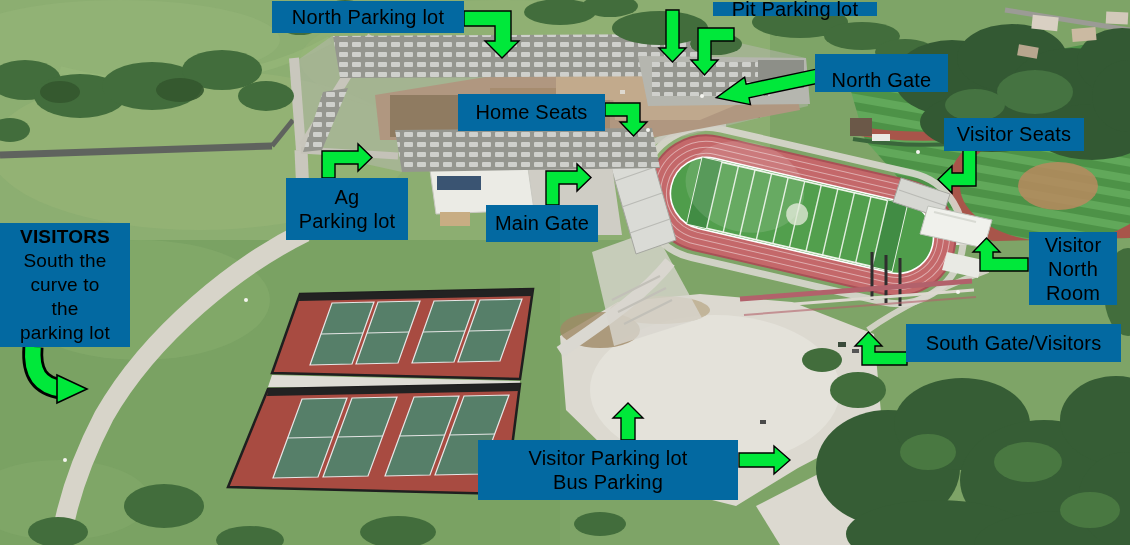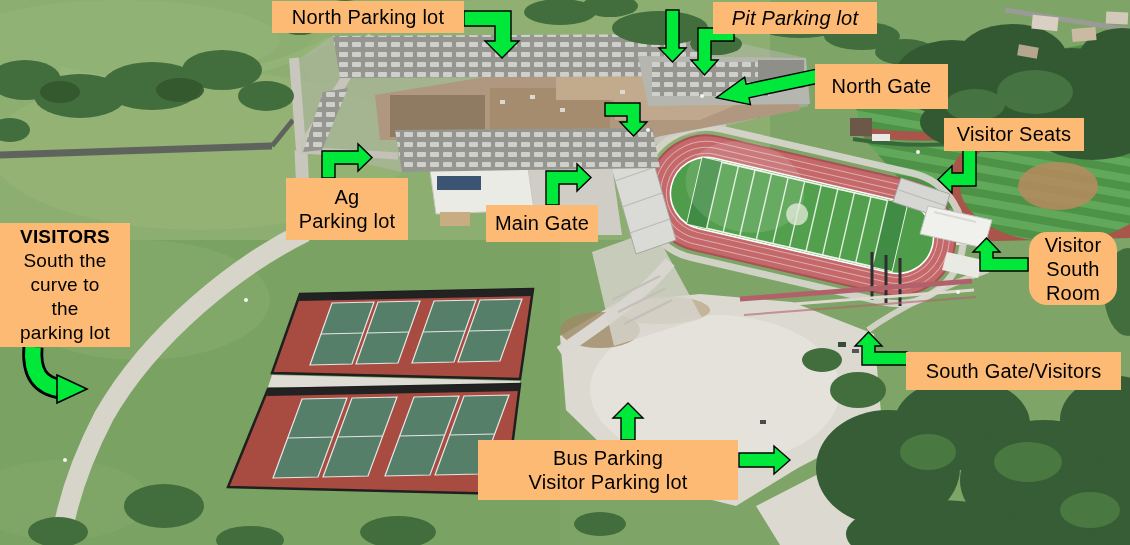--- a/index.html
+++ b/index.html
@@ -1,31 +1,31 @@
 <!DOCTYPE html>
 <html><head>
 <meta charset="utf-8">
 <style>
   html,body{margin:0;padding:0;background:#fff;font-family:"Liberation Sans",sans-serif;}
   .scene{position:relative;width:1130px;height:545px;overflow:hidden;background:#7ea467;}
   .scene svg{position:absolute;left:0;top:0;}
-  .lbl{position:absolute;background:#fdba74;color:#000;display:flex;flex-direction:column;
+  .lbl{position:absolute;background:#0369a1;color:#000;display:flex;flex-direction:column;
        align-items:center;justify-content:center;text-align:center;font-size:20px;
        line-height:1.22;letter-spacing:.2px;z-index:30;}
   .lbl .bold{font-weight:bold;}
   #lbl-north-parking{left:272px;top:1px;width:192px;height:32px;}
-  #lbl-pit-parking{left:713px;top:2px;width:164px;height:32px;font-style:italic;}
-  #lbl-north-gate{left:815px;top:64px;width:133px;height:45px;}
+  #lbl-pit-parking{left:713px;top:2px;width:164px;height:14px;}
+  #lbl-north-gate{left:815px;top:54px;width:133px;height:38px;justify-content:flex-end;}
   #lbl-home-seats{left:458px;top:94px;width:147px;height:37px;}
   #lbl-visitor-seats{left:944px;top:118px;width:140px;height:33px;}
   #lbl-ag-parking{left:270px;top:178px;width:122px;height:62px;margin-left:16px;}
   #lbl-main-gate{left:486px;top:205px;width:112px;height:37px;}
-  #lbl-visitor-locker{left:1029px;top:232px;width:88px;height:73px;line-height:24px;border-radius:18px;}
+  #lbl-visitor-locker{left:1029px;top:232px;width:88px;height:73px;line-height:24px;}
   #lbl-visitors-note{left:0;top:223px;width:130px;height:124px;font-size:19px;line-height:24px;}
-  #lbl-south-gate{left:906px;top:352px;width:215px;height:38px;}
+  #lbl-south-gate{left:906px;top:324px;width:215px;height:38px;}
   #lbl-visitor-parking{left:478px;top:440px;width:260px;height:60px;}
   .arrows{z-index:20;pointer-events:none;}
 </style>
 </head>
 <body>
 
 <div class="scene">
 
   <svg class="bg" width="1130" height="545" viewBox="0 0 1130 545" aria-hidden="true">
     <defs>
@@ -283,43 +283,46 @@
 
   <div class="lbl" id="lbl-north-parking">
     <span>North Parking lot</span>
   </div>
   <div class="lbl" id="lbl-pit-parking">
     <span>Pit Parking lot</span>
   </div>
   <div class="lbl" id="lbl-north-gate">
     <span>North Gate</span>
   </div>
+  <div class="lbl" id="lbl-home-seats">
+    <span>Home Seats</span>
+  </div>
   <div class="lbl" id="lbl-visitor-seats">
     <span>Visitor Seats</span>
   </div>
   <div class="lbl" id="lbl-ag-parking">
     <span>Ag</span>
     <span>Parking lot</span>
   </div>
   <div class="lbl" id="lbl-main-gate">
     <span>Main Gate</span>
   </div>
   <div class="lbl" id="lbl-visitor-locker">
     <span>Visitor</span>
-    <span>South</span>
+    <span>North</span>
     <span>Room</span>
   </div>
   <div class="lbl" id="lbl-visitors-note">
     <span class="bold">VISITORS</span>
     <span>South the</span>
     <span>curve to</span>
     <span>the</span>
     <span>parking lot</span>
   </div>
   <div class="lbl" id="lbl-south-gate">
     <span>South Gate/Visitors</span>
   </div>
   <div class="lbl" id="lbl-visitor-parking">
+    <span>Visitor Parking lot</span>
     <span>Bus Parking</span>
-    <span>Visitor Parking lot</span>
   </div>
 
 </div>
 
 </body></html>

